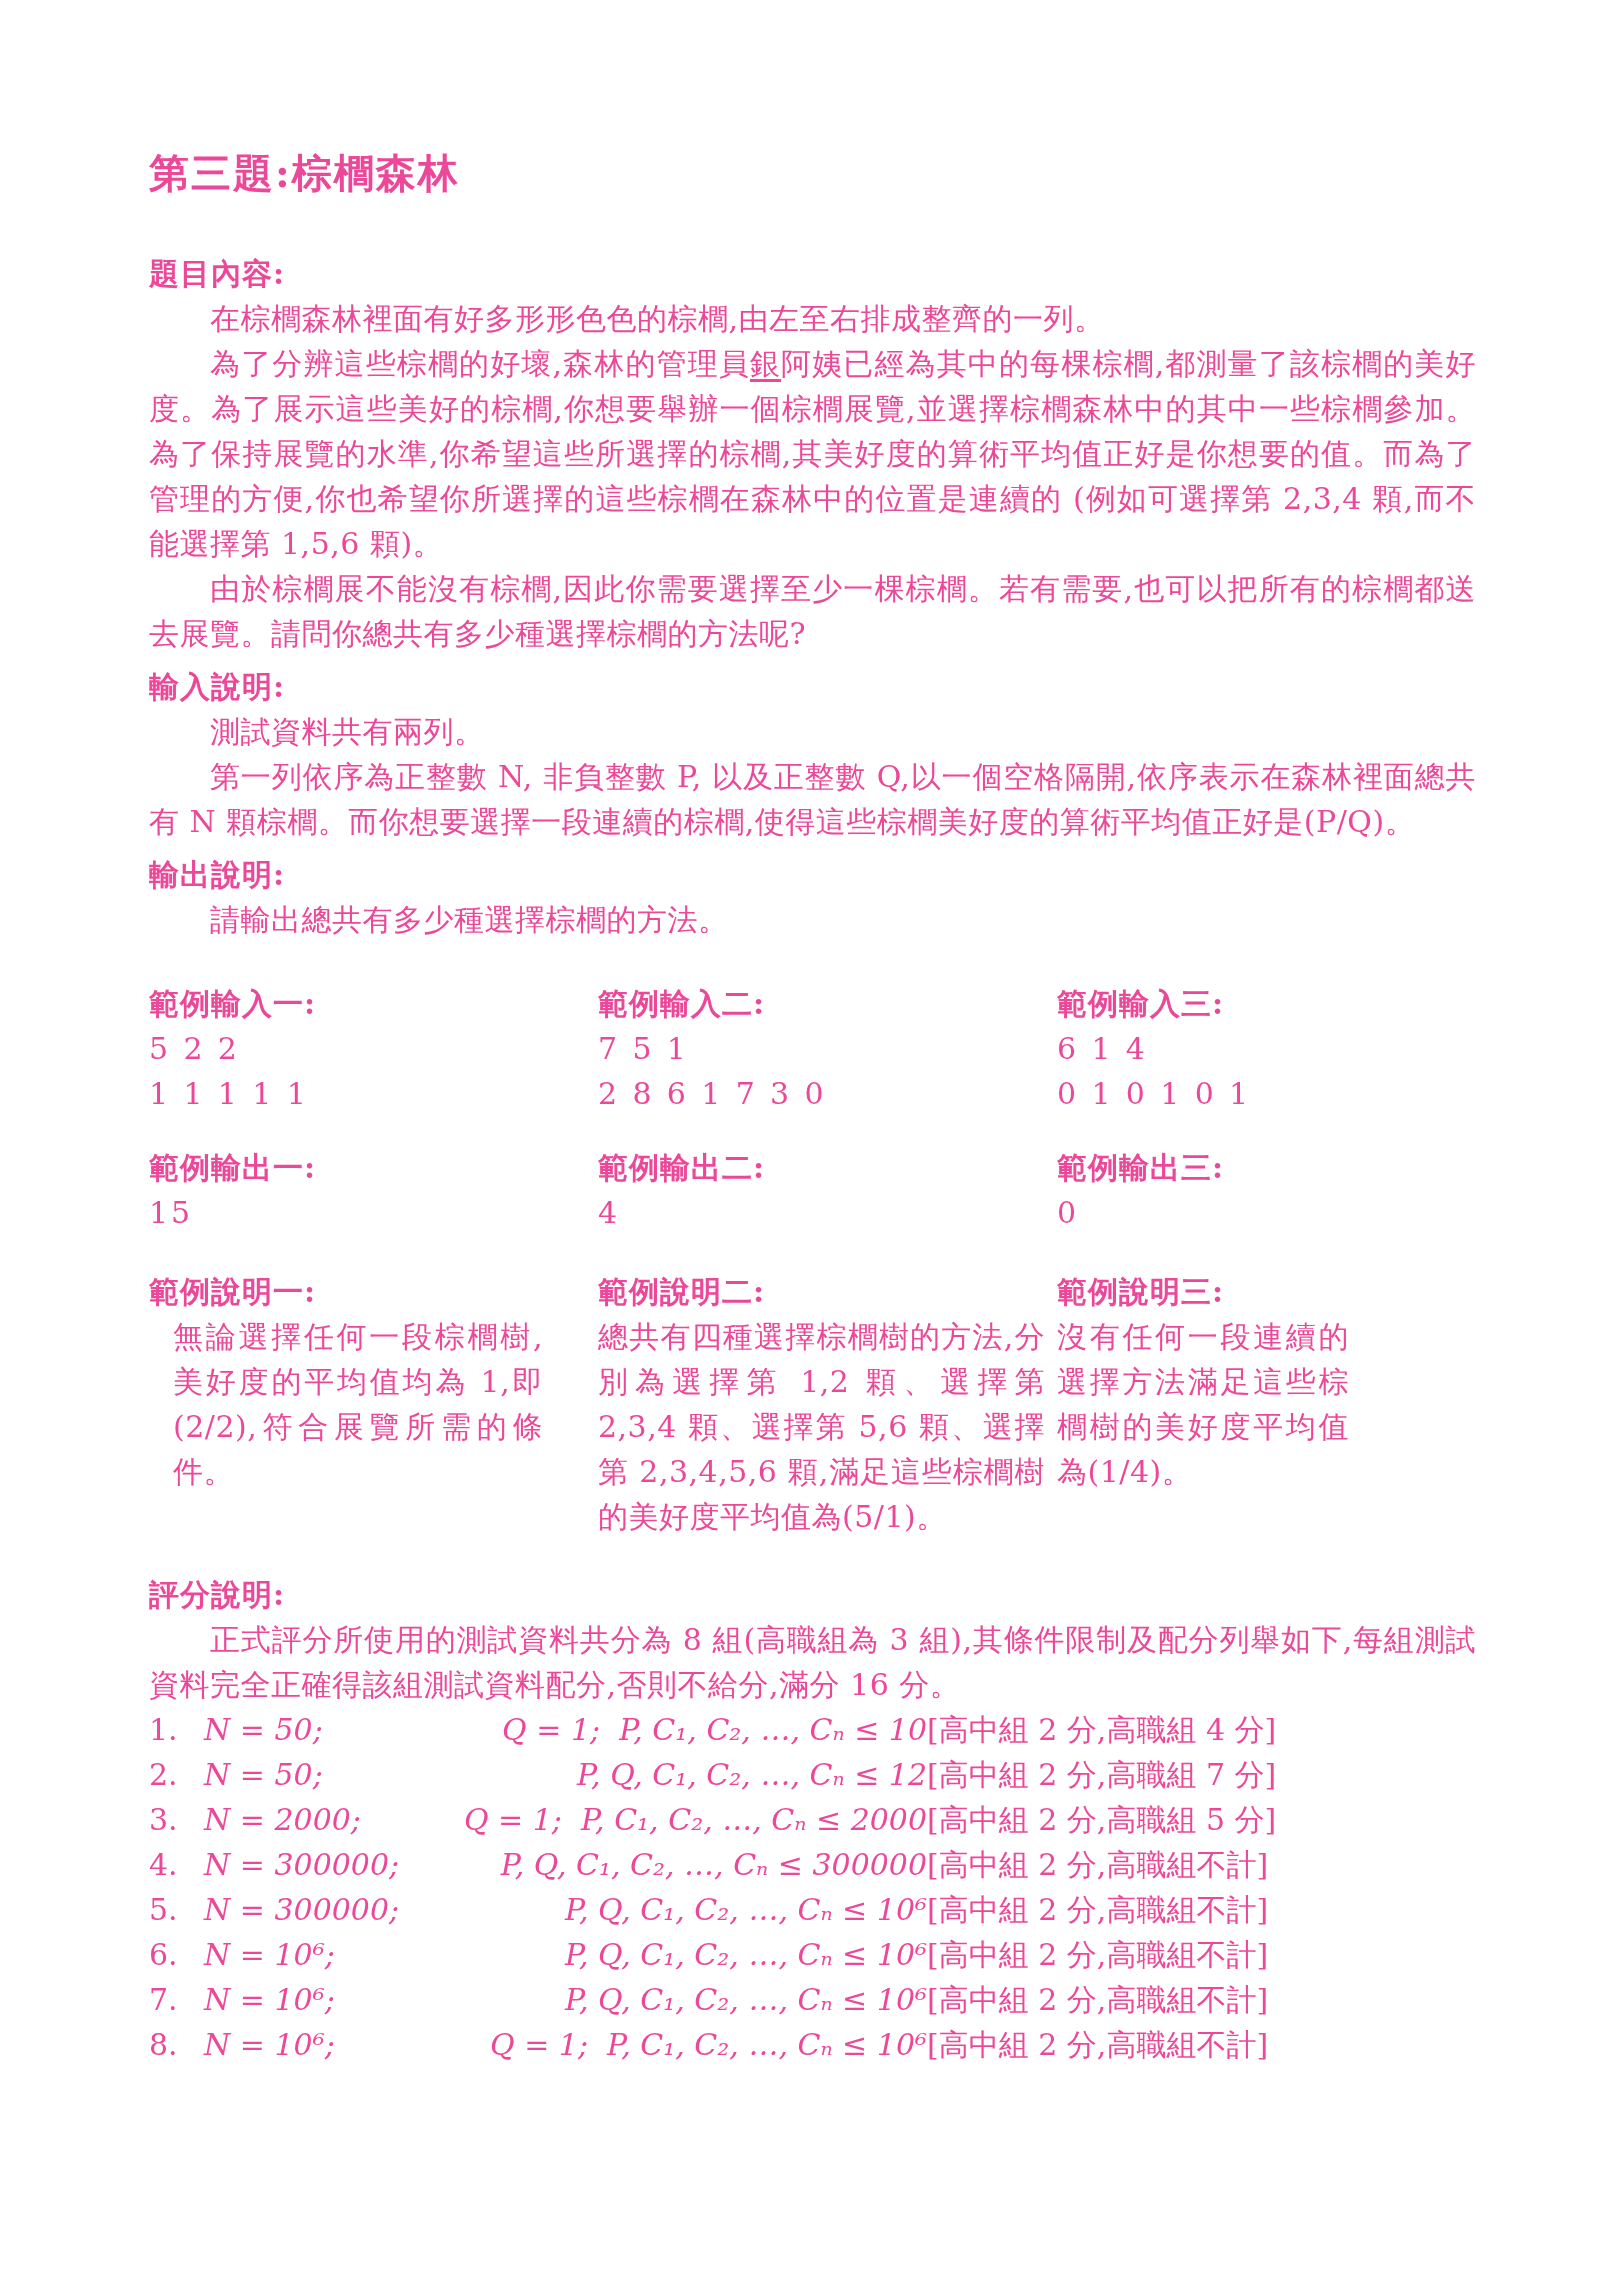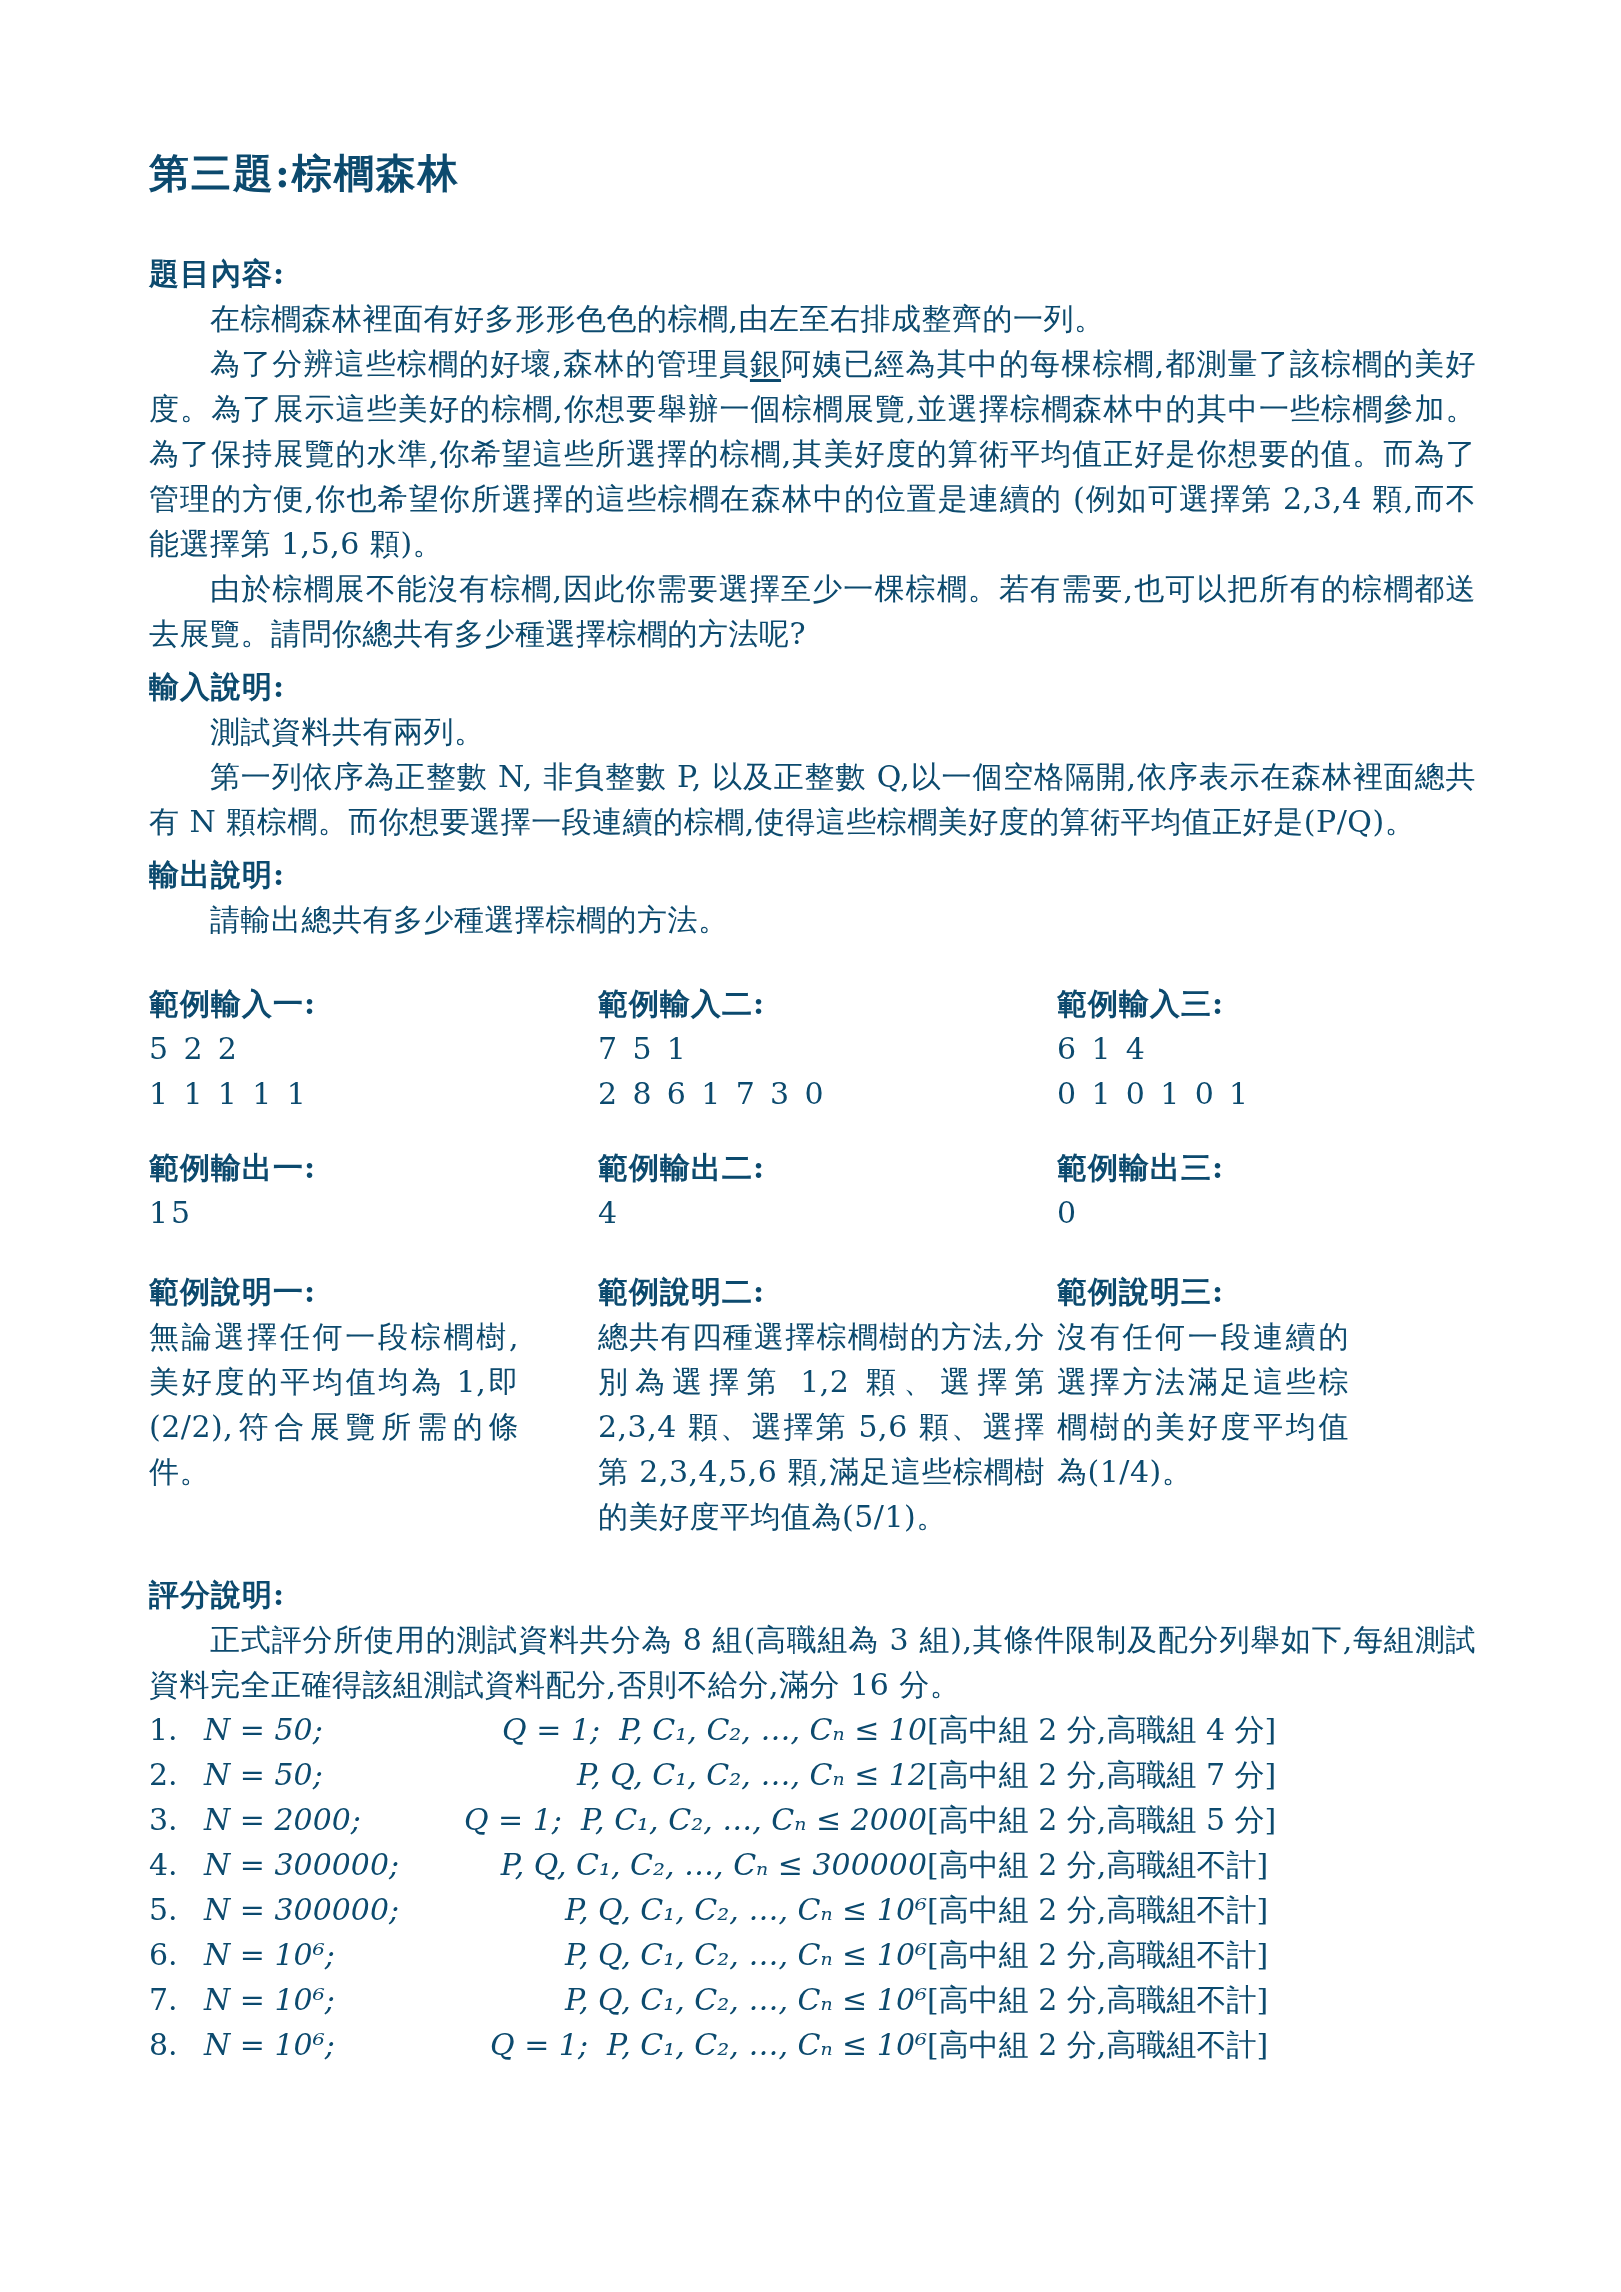--- a/index.html
+++ b/index.html
@@ -11,21 +11,21 @@
     width: 1621px;
     height: 2293px;
     overflow: hidden;
   }
   .page {
     box-sizing: border-box;
     width: 1621px;
     height: 2293px;
     padding: 147px 145px 0 149px;
     font-family: "DejaVu Serif", "Liberation Serif", serif;
-    color: #0c4a6e;
+    color: #ec4899;
     font-size: 30px;
     line-height: 45px;
   }
   .doc-title {
     font-size: 40px;
     line-height: 51px;
     font-weight: bold;
     margin: 0 0 53px 0;
     letter-spacing: 2px;
   }
@@ -61,21 +61,21 @@
     line-height: 45px;
     letter-spacing: 2.9px;
   }
   .gap-out  { margin-top: 29px; }
   .gap-note { margin-top: 34px; }
   .s-note {
     margin: 0;
     text-align: justify;
     letter-spacing: 0.5px;
   }
-  .n1 { max-width: 370px; }
+  .n1 { max-width: 370px; margin-left: 24px; }
   .n2 { max-width: 447px; }
   .n3 { max-width: 292px; }
 
   
   .score-list { margin-top: 0; }
   .score-row { display: flex; line-height: 45px; }
   .sr-num  { width: 55px;  flex: none; }
   .sr-n    { width: 192px; flex: none; font-style: italic; white-space: pre; }
   .sr-cond { width: 531px; flex: none; font-style: italic; white-space: pre; text-align: right; }
   .sr-score{ flex: none; }

